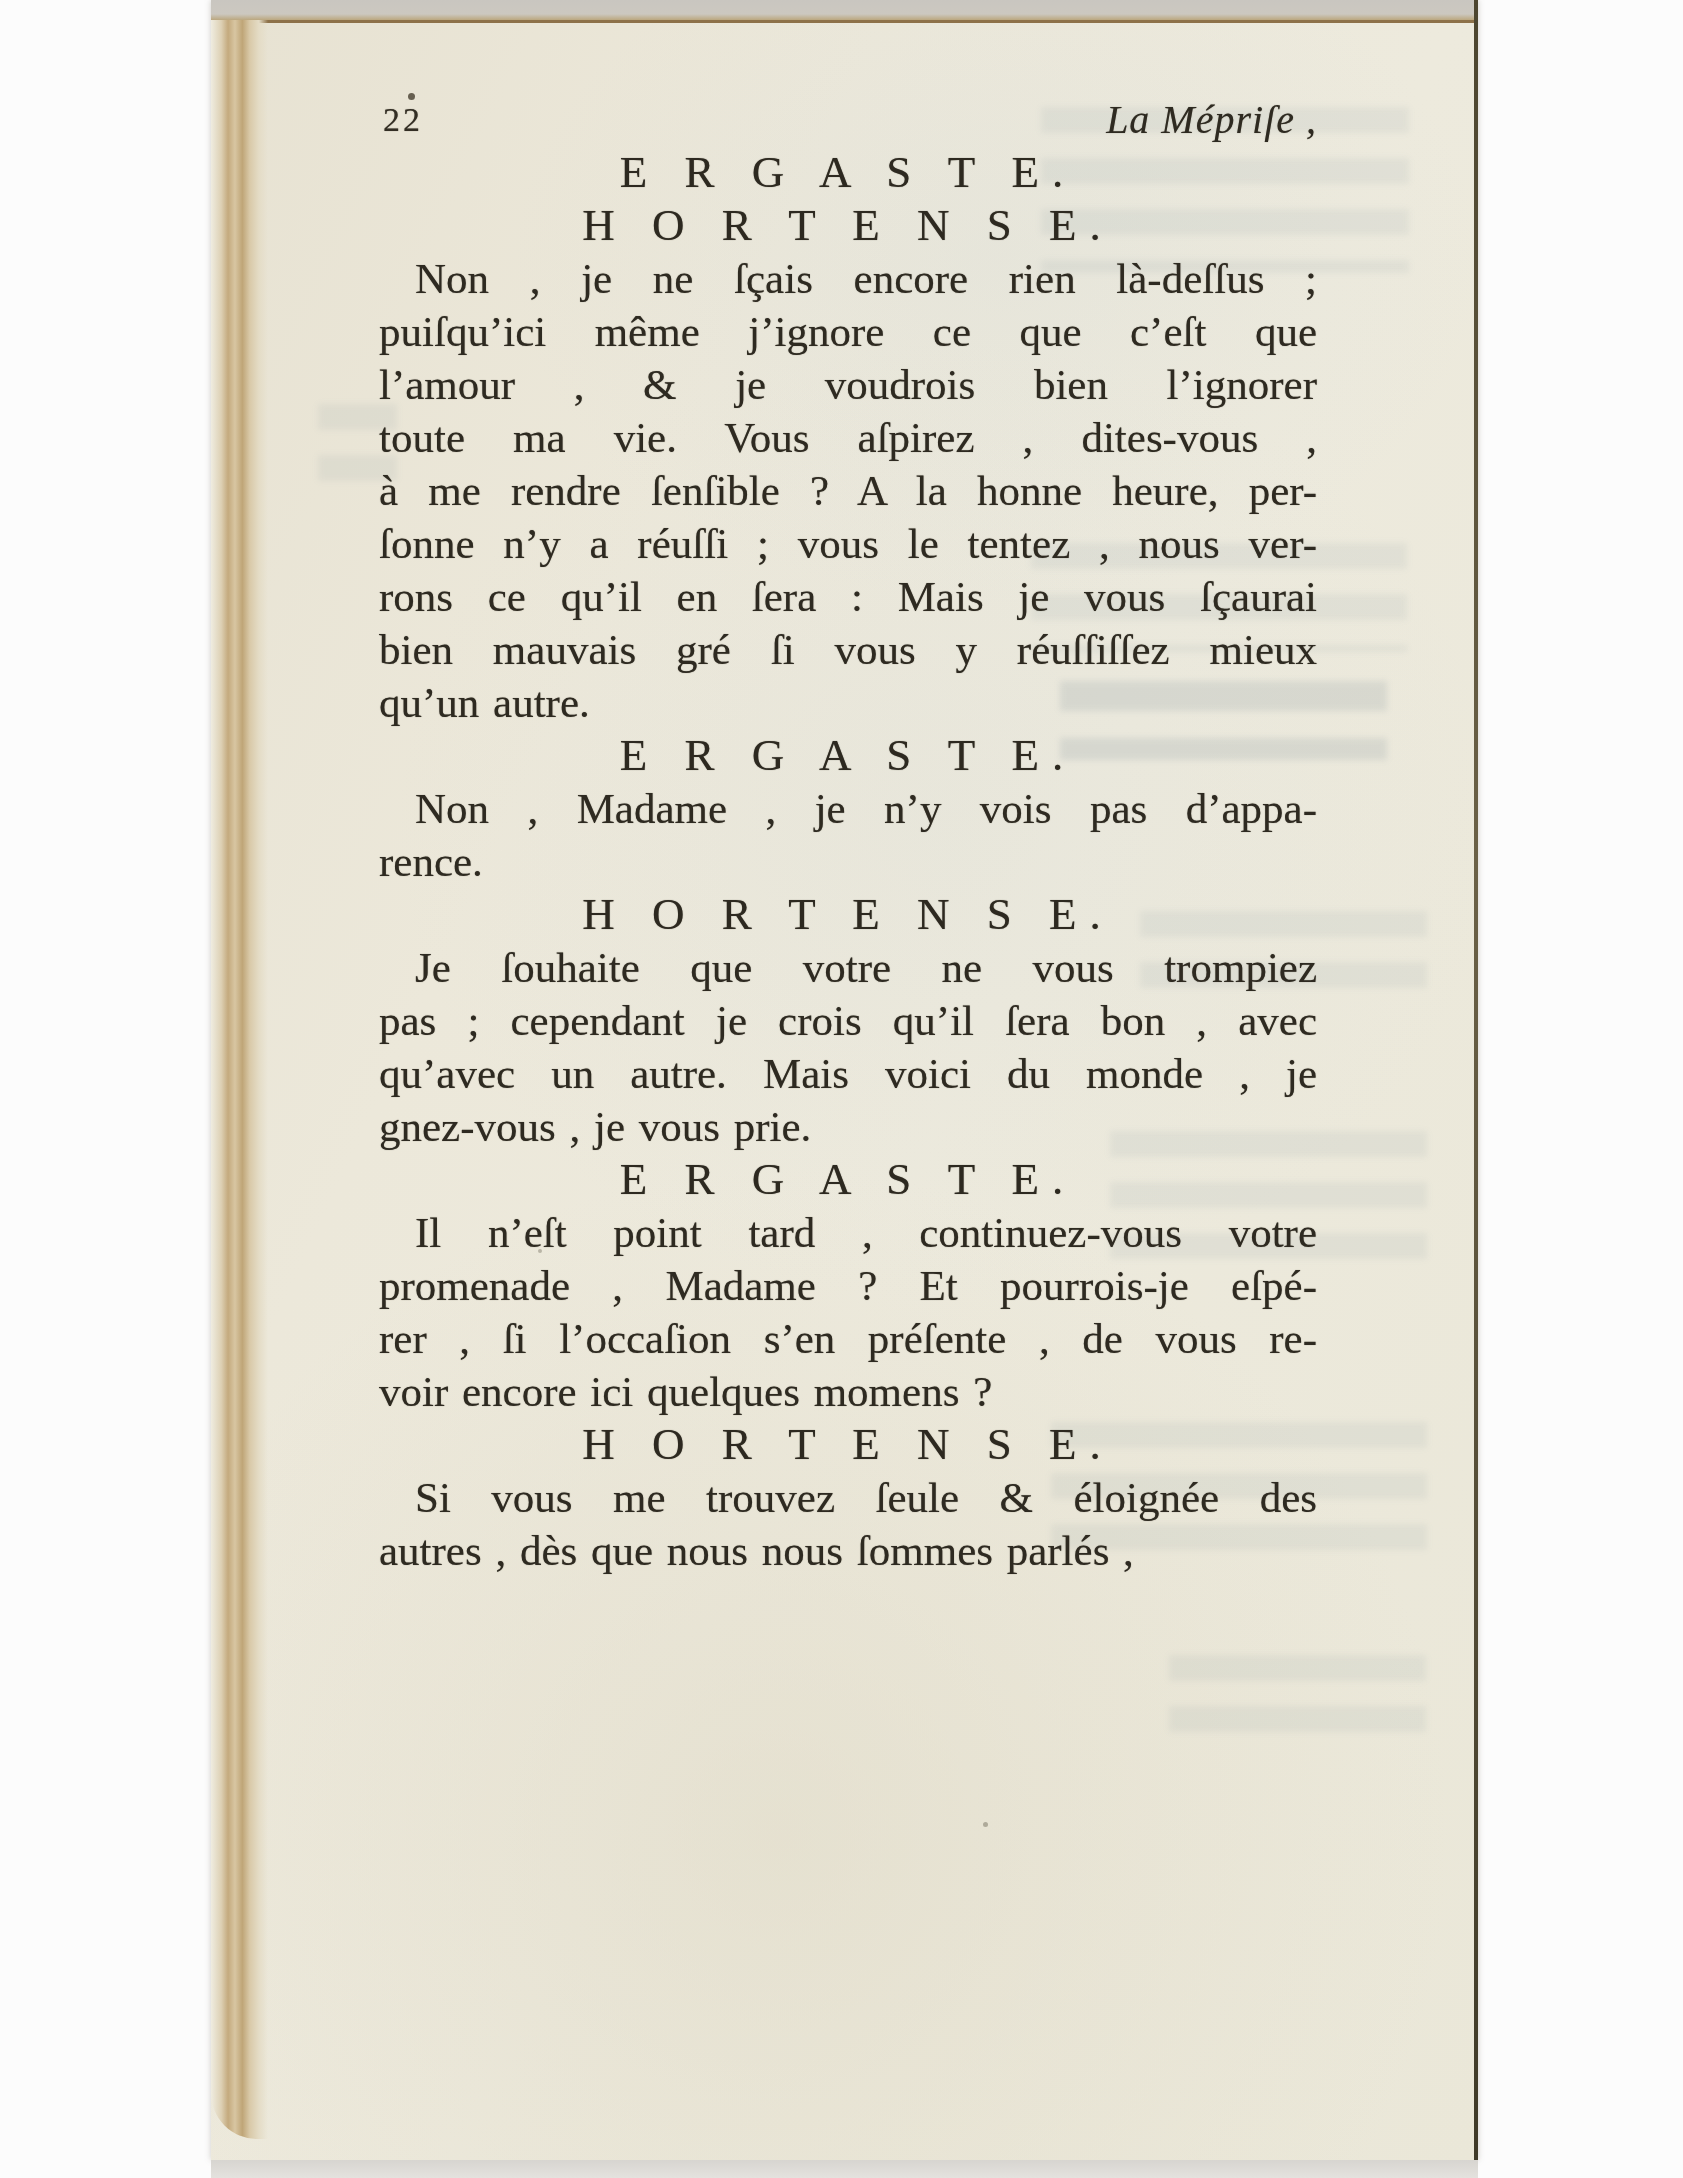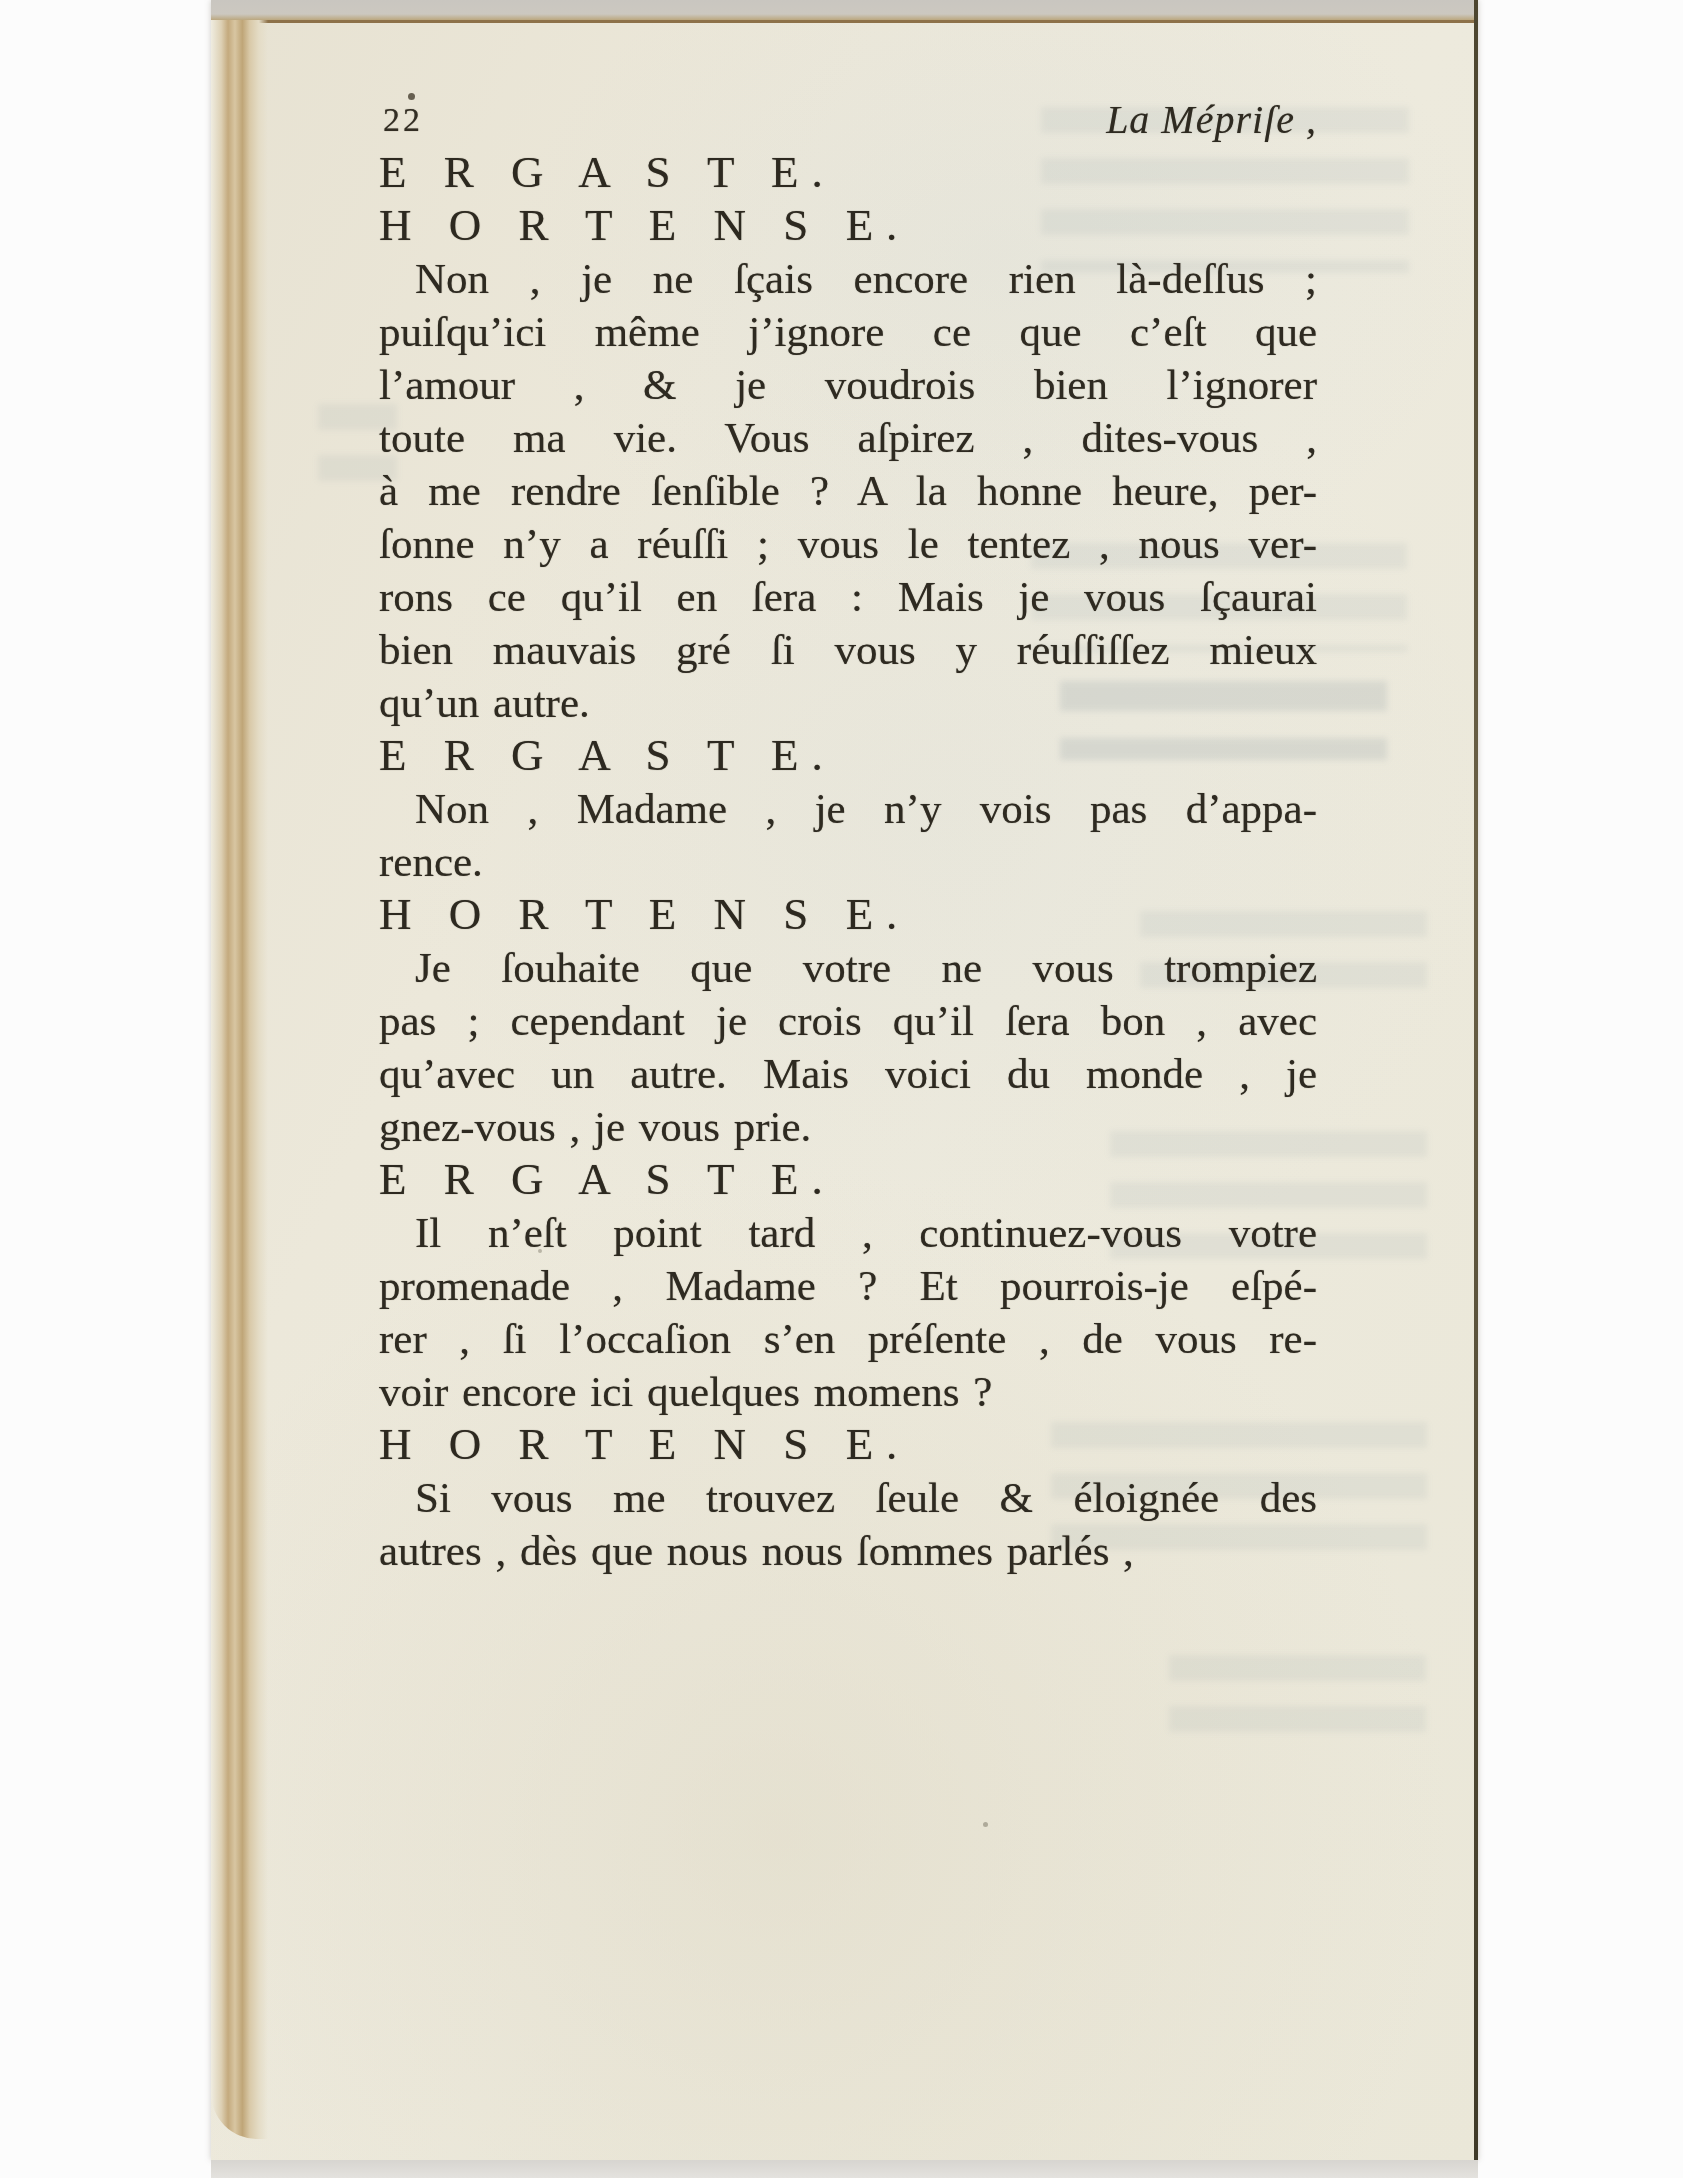--- a/index.html
+++ b/index.html
@@ -50,21 +50,21 @@
   .headerline{position:relative;height:53px;line-height:53px;}
   .pagenum{
     position:absolute;left:4px;top:0;font-size:34px;letter-spacing:3px;color:#332e24;
     text-shadow:0 0 1px rgba(50,44,30,.55);
   }
   .runtitle{
     display:block;text-align:right;font-style:italic;font-size:40px;
     letter-spacing:1px;color:#2e2a21;text-shadow:0 0 1px rgba(50,44,30,.5);
   }
   .heading{
-    height:53px;line-height:53px;font-size:45px;
+    height:53px;line-height:53px;text-align:center;font-size:45px;
     letter-spacing:13px;color:#2d2920;white-space:nowrap;
     text-shadow:0 0 1px rgba(45,40,28,.6);
   }
   .line{
     height:53px;line-height:53px;font-size:43px;white-space:nowrap;
     word-spacing:3px;color:#2e2a21;
     text-shadow:0 0 1px rgba(45,40,28,.55);
   }
   .line.justify{text-align:justify;text-align-last:justify;white-space:normal;}
   .line.indent{padding-left:36px;}

